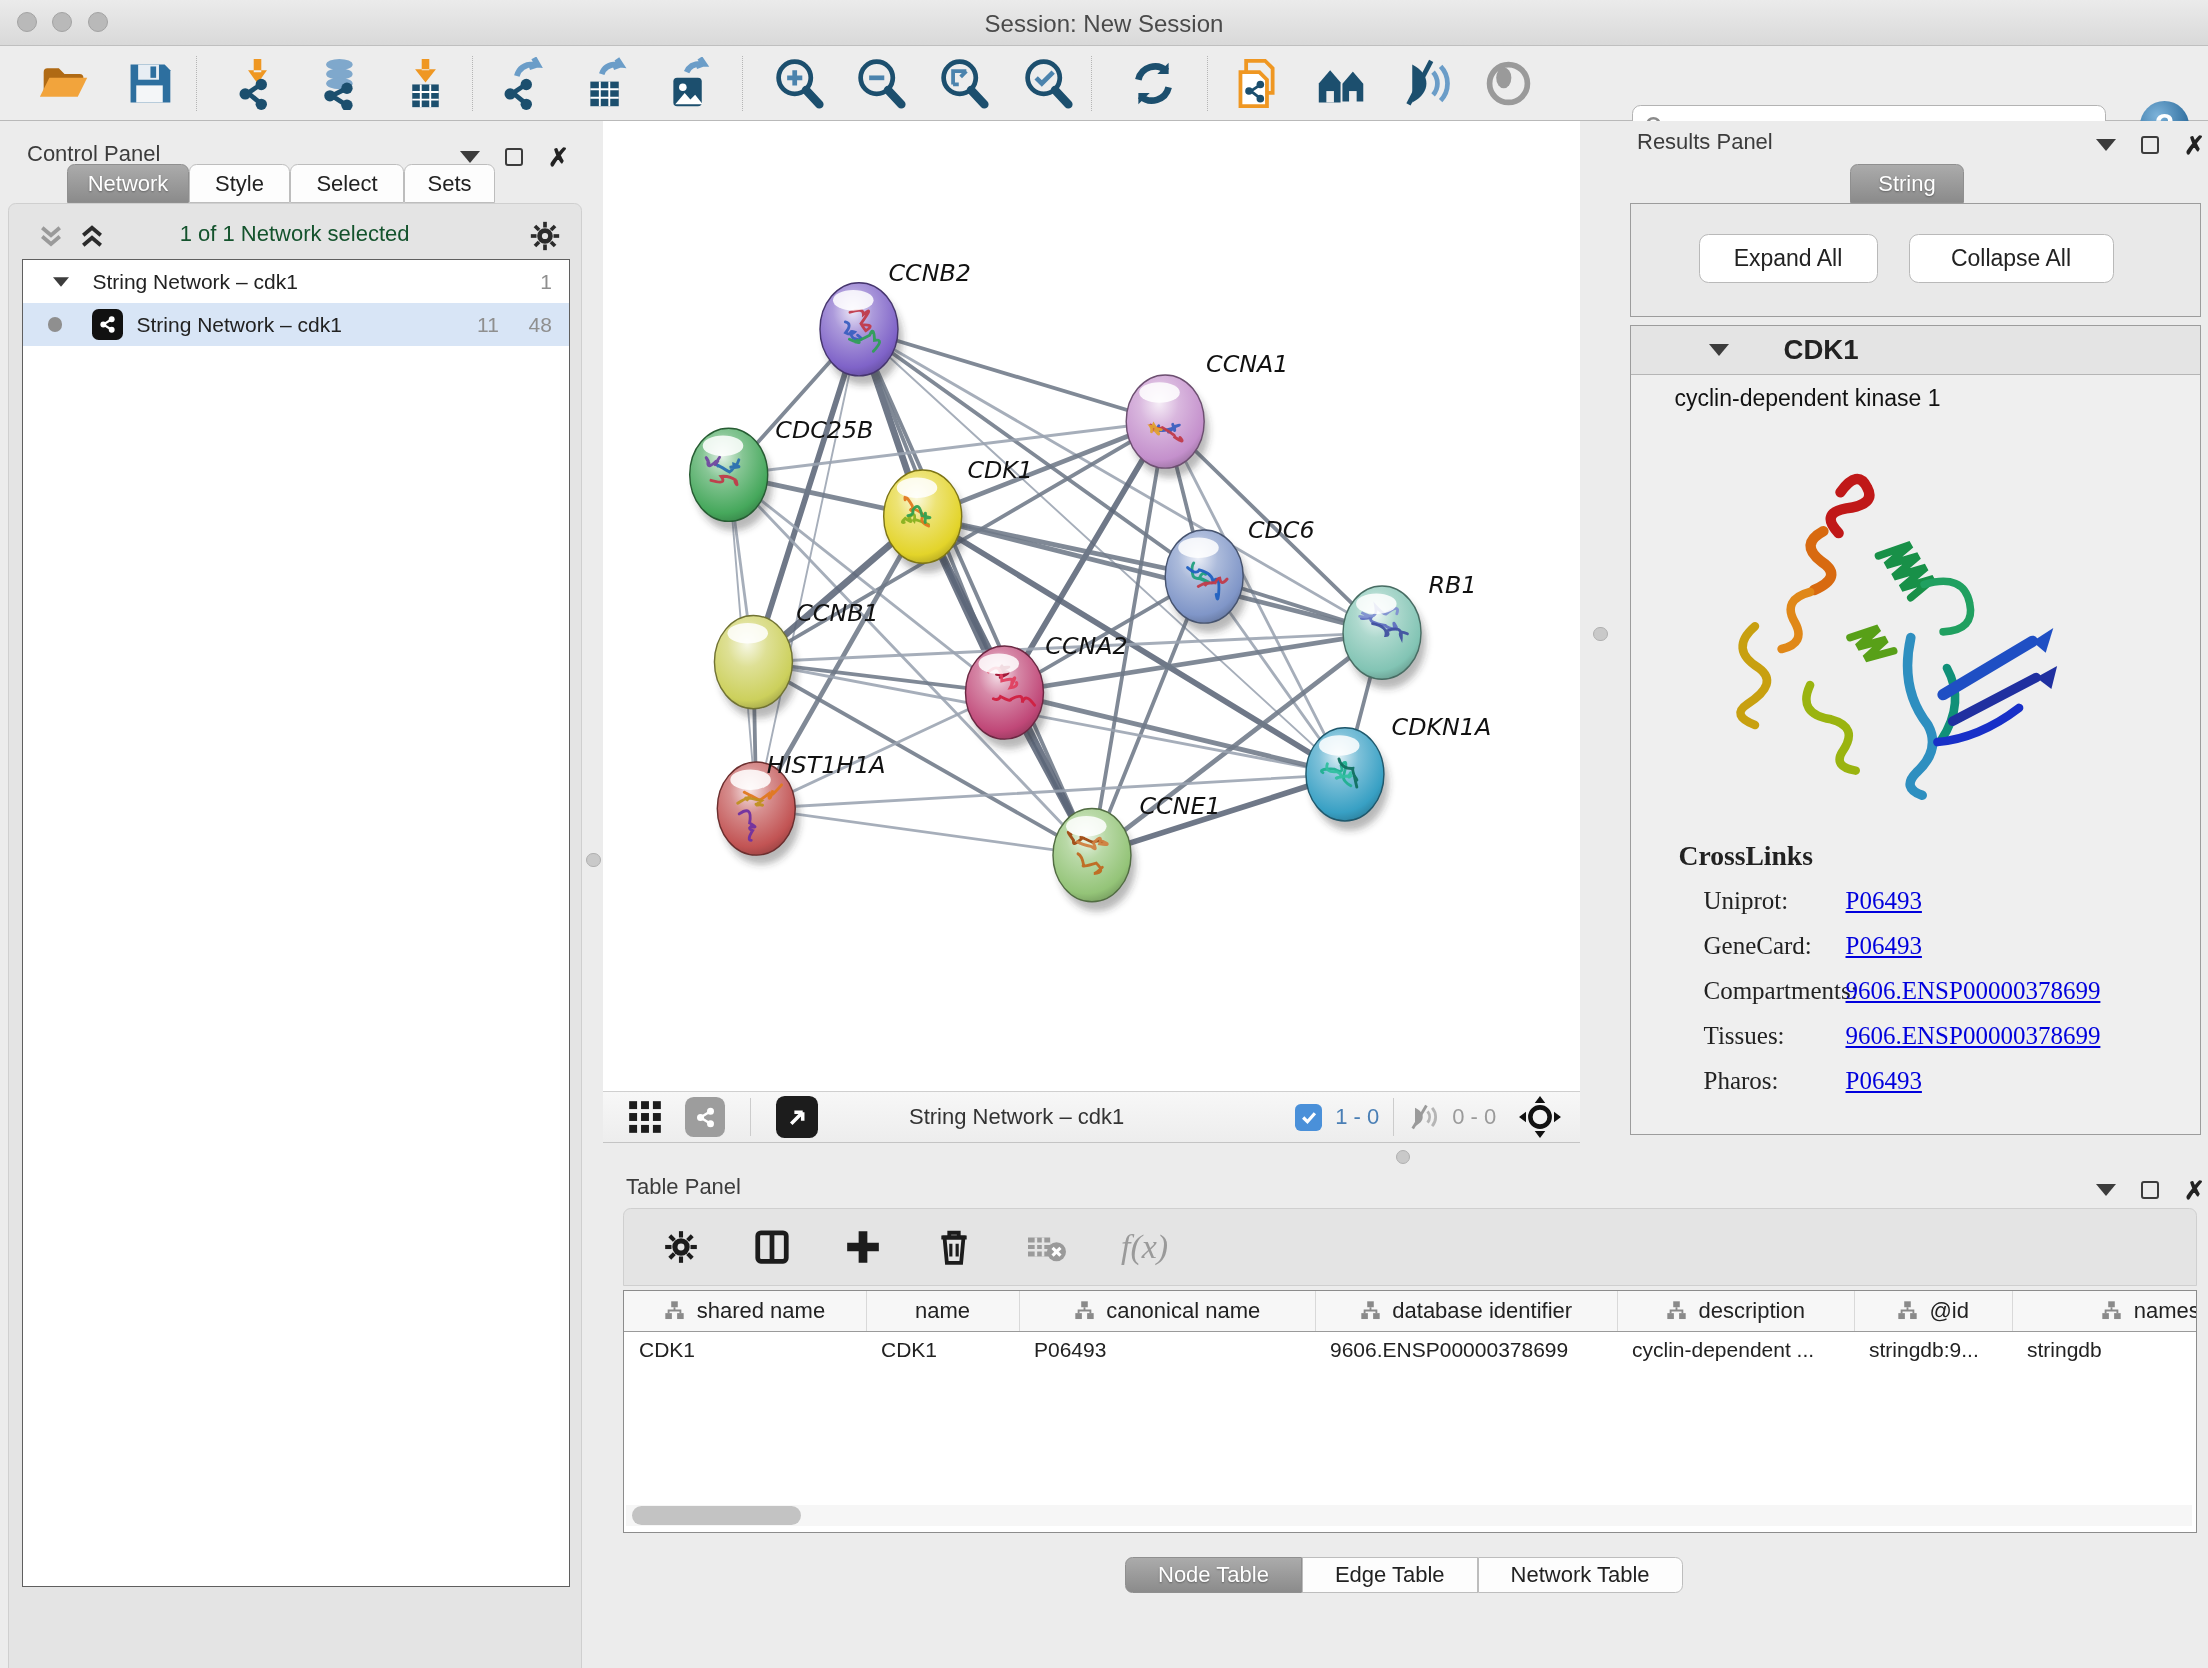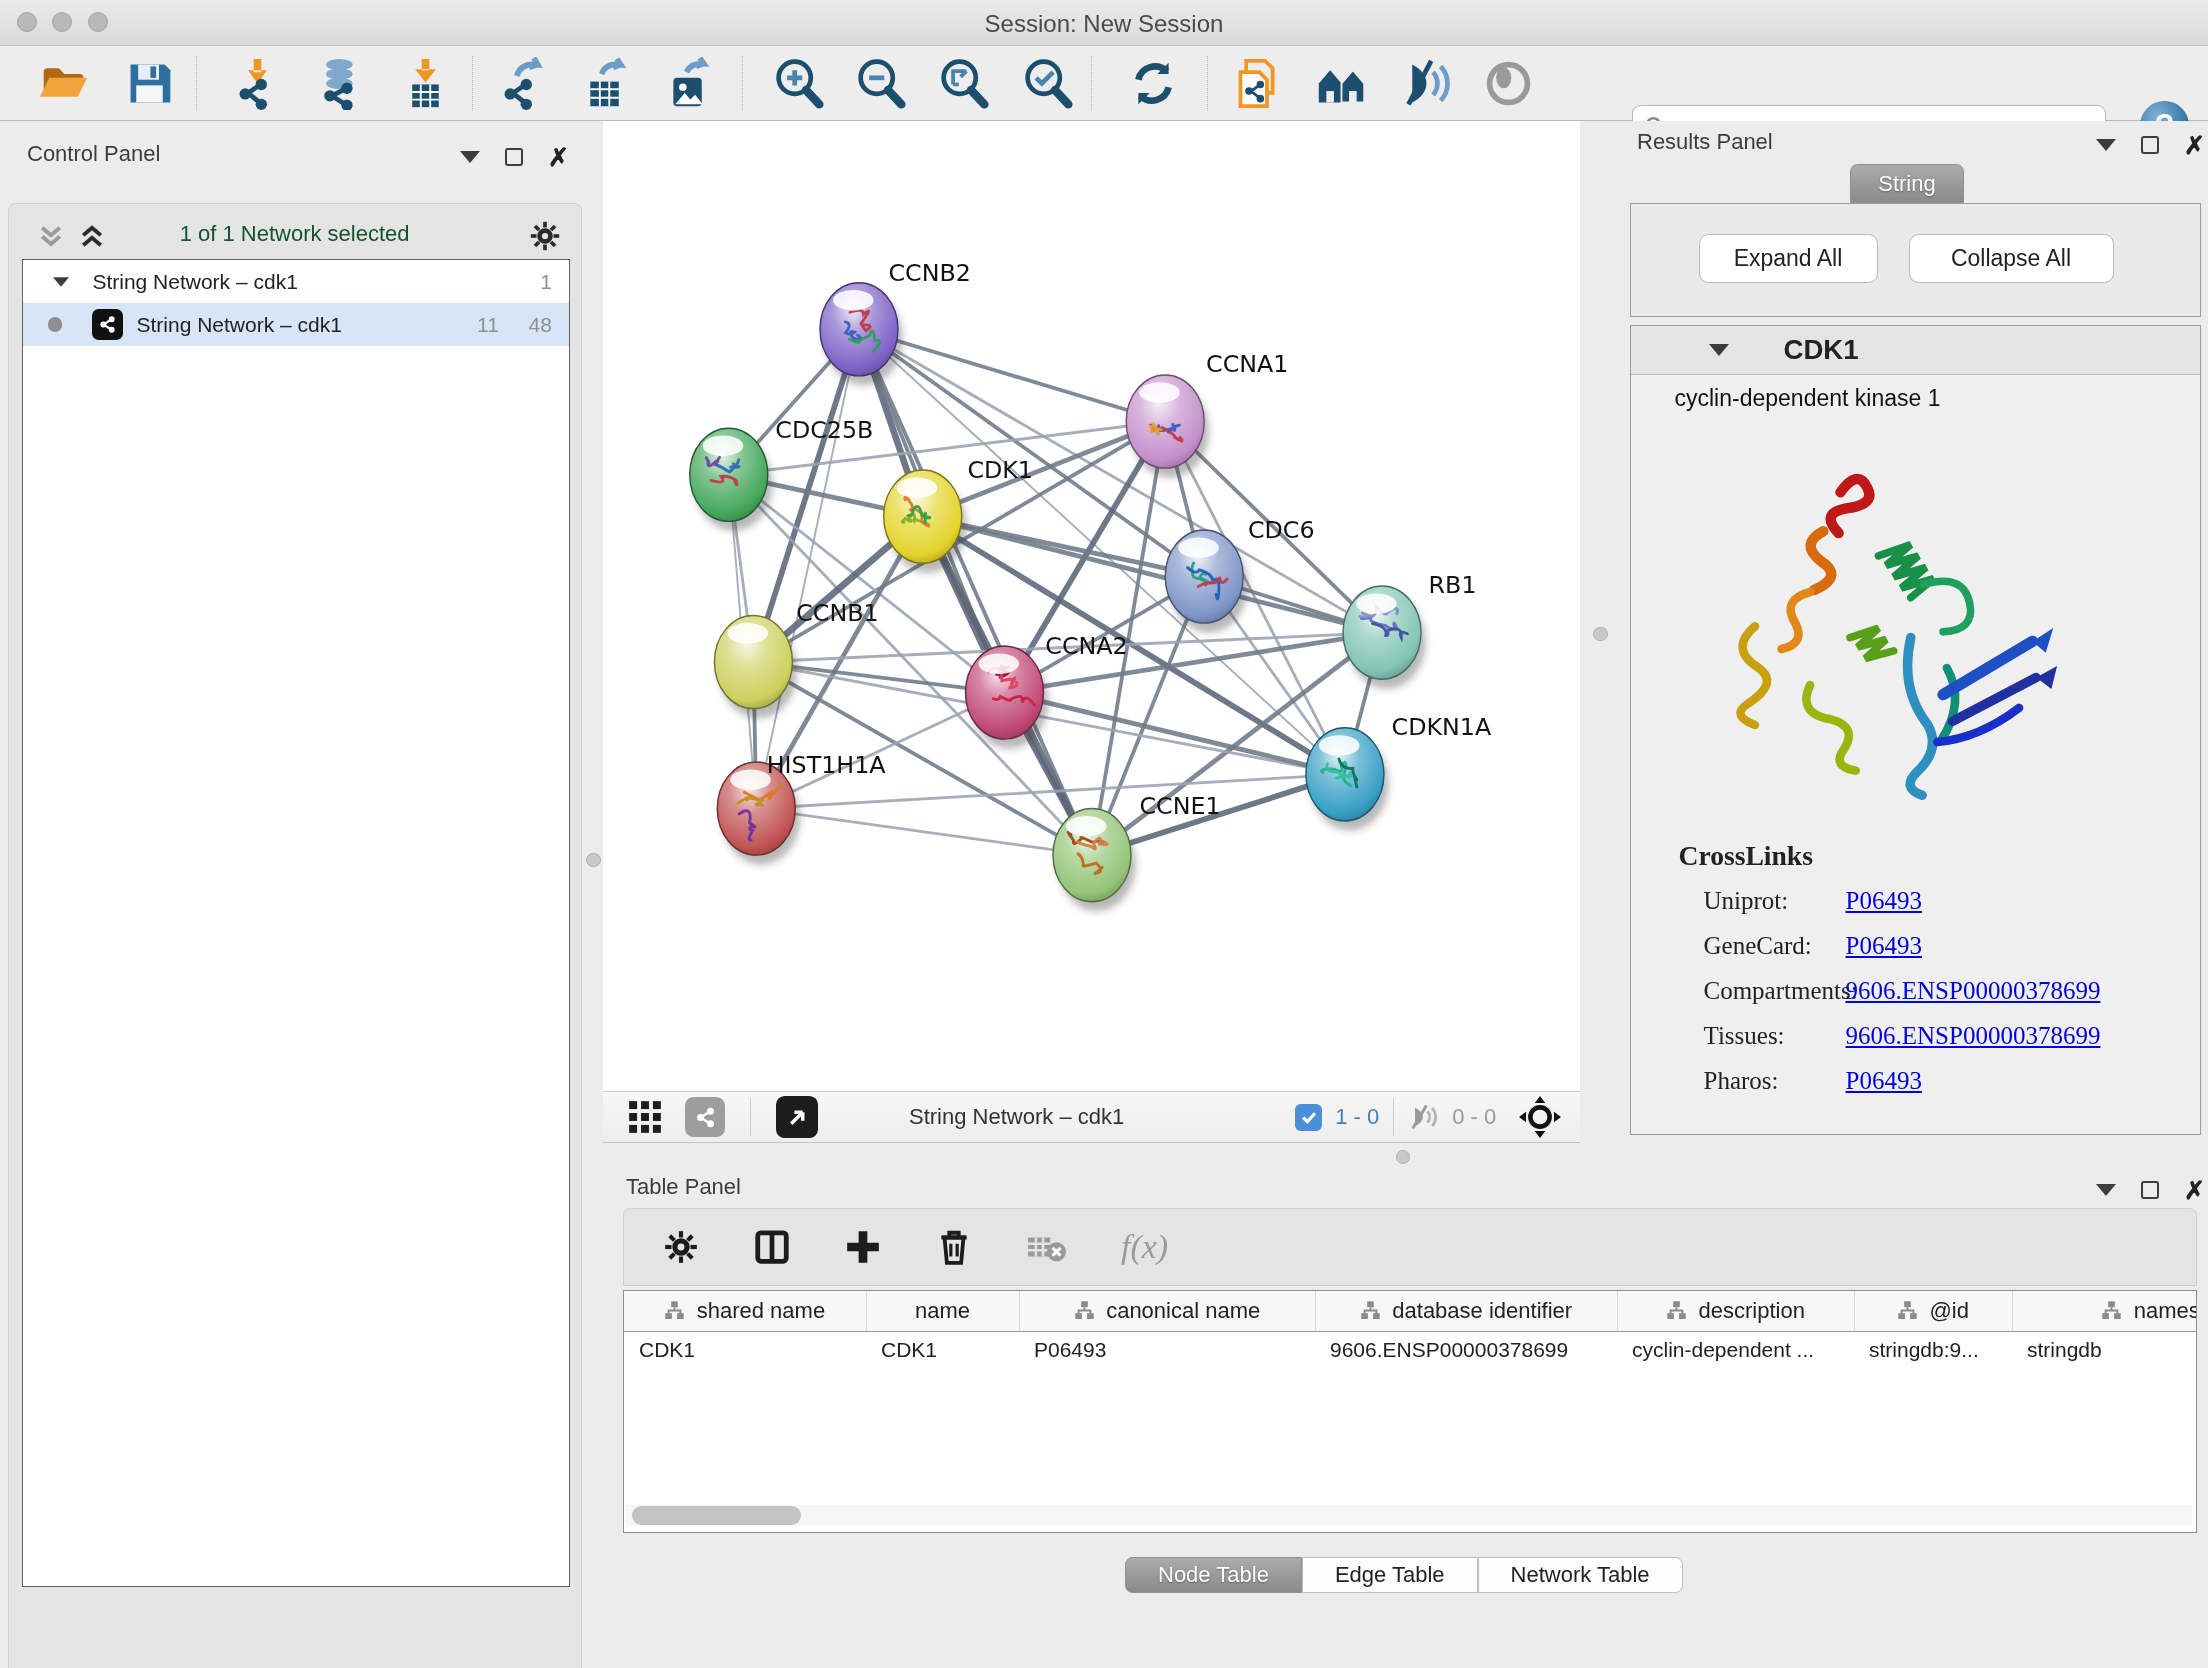--- a/index.html
+++ b/index.html
@@ -56,21 +56,21 @@
   #cp-statusrow { position:absolute; left:0; top:9.5px; width:100%; height:42px; }
   #cp-status { position:absolute; left:0; right:0; text-align:center; top:7.6px; font-size:22px; color:#14532d; }
   #net-listbox { position:absolute; left:13.3px; top:55px; width:548px; height:1328px;
     background:#fff; border:1.9px solid #5f5f5f; }
   .tree-row { position:relative; width:100%; height:43px; display:flex; align-items:center; font-size:21px; }
   .tree-row.selected { background:#d8e5f6; }
   .count { color:#8f8f8f; }
   .share-badge { width:31px; height:31px; background:#111; border-radius:6.7px;
     display:flex; align-items:center; justify-content:center; }
   
-  #network-view { position:absolute; left:603px; top:121px; width:1067px; height:970px; background:#fff; }
+  #network-view { position:absolute; left:603px; top:121px; width:1067px; height:970px; background:#fff;font-style:italic; }
   #net-bottombar { position:absolute; left:603px; top:1091px; width:977px; height:52px;
     background:linear-gradient(#f7f7f7,#ededed); border-top:1px solid #cfcfcf; border-bottom:1px solid #c4c4c4;
     display:flex; align-items:center; }
   .nb-sep { width:0; height:38px; border-left:1px solid #cccccc; }
   #net-title { font-size:22px; color:#333; }
   .badge-num { font-size:22px; }
   #h-splitter { position:absolute; left:603px; top:1144px; width:1605px; height:26px; background:#ececec; }
   .grip-dot { position:absolute; width:14.3px; height:14.3px; border-radius:50%; background:#c9c9c9; border:1px solid #b0b0b0; }
   
   #results-panel { position:absolute; left:1620px; top:121px; width:589px; height:1023px; background:#ececec; }
@@ -263,20 +263,26 @@
   </div>
 
   <div id="control-panel">
     <div id="cp-header">
       <span class="panel-title" style="position:absolute;left:27px;top:7.6px">Control Panel</span>
       <div class="ph-icons" style="left:460px;top:15px">
         <div class="tri-down"></div>
         <div class="sq"></div>
         <div class="xx">✗</div>
       </div>
+    </div>
+    <div id="cp-tabs">
+      <div class="tab selected" style="width:122px;border-radius:7.6px 7.6px 0 0">Network</div>
+      <div class="tab" style="width:101px;border-radius:7.6px 7.6px 0 0">Style</div>
+      <div class="tab" style="width:114px;border-radius:7.6px 7.6px 0 0">Select</div>
+      <div class="tab" style="width:91px;border-radius:7.6px 7.6px 0 0">Sets</div>
     </div>
     <div id="cp-body">
       <div id="cp-statusrow">
         <svg style="position:absolute;left:27px;top:9.5px" width="30" height="27" viewBox="0 0 24 20">
           <g stroke="#9a9a9a" stroke-width="3" fill="none">
               <path d="M5 3 l7 6 7-6 M5 10 l7 6 7-6"></path>
             </g>
         </svg>
         <svg style="position:absolute;left:68px;top:9.5px" width="30" height="27" viewBox="0 0 24 20">
           <g stroke="#2b2b2b" stroke-width="3" fill="none">

